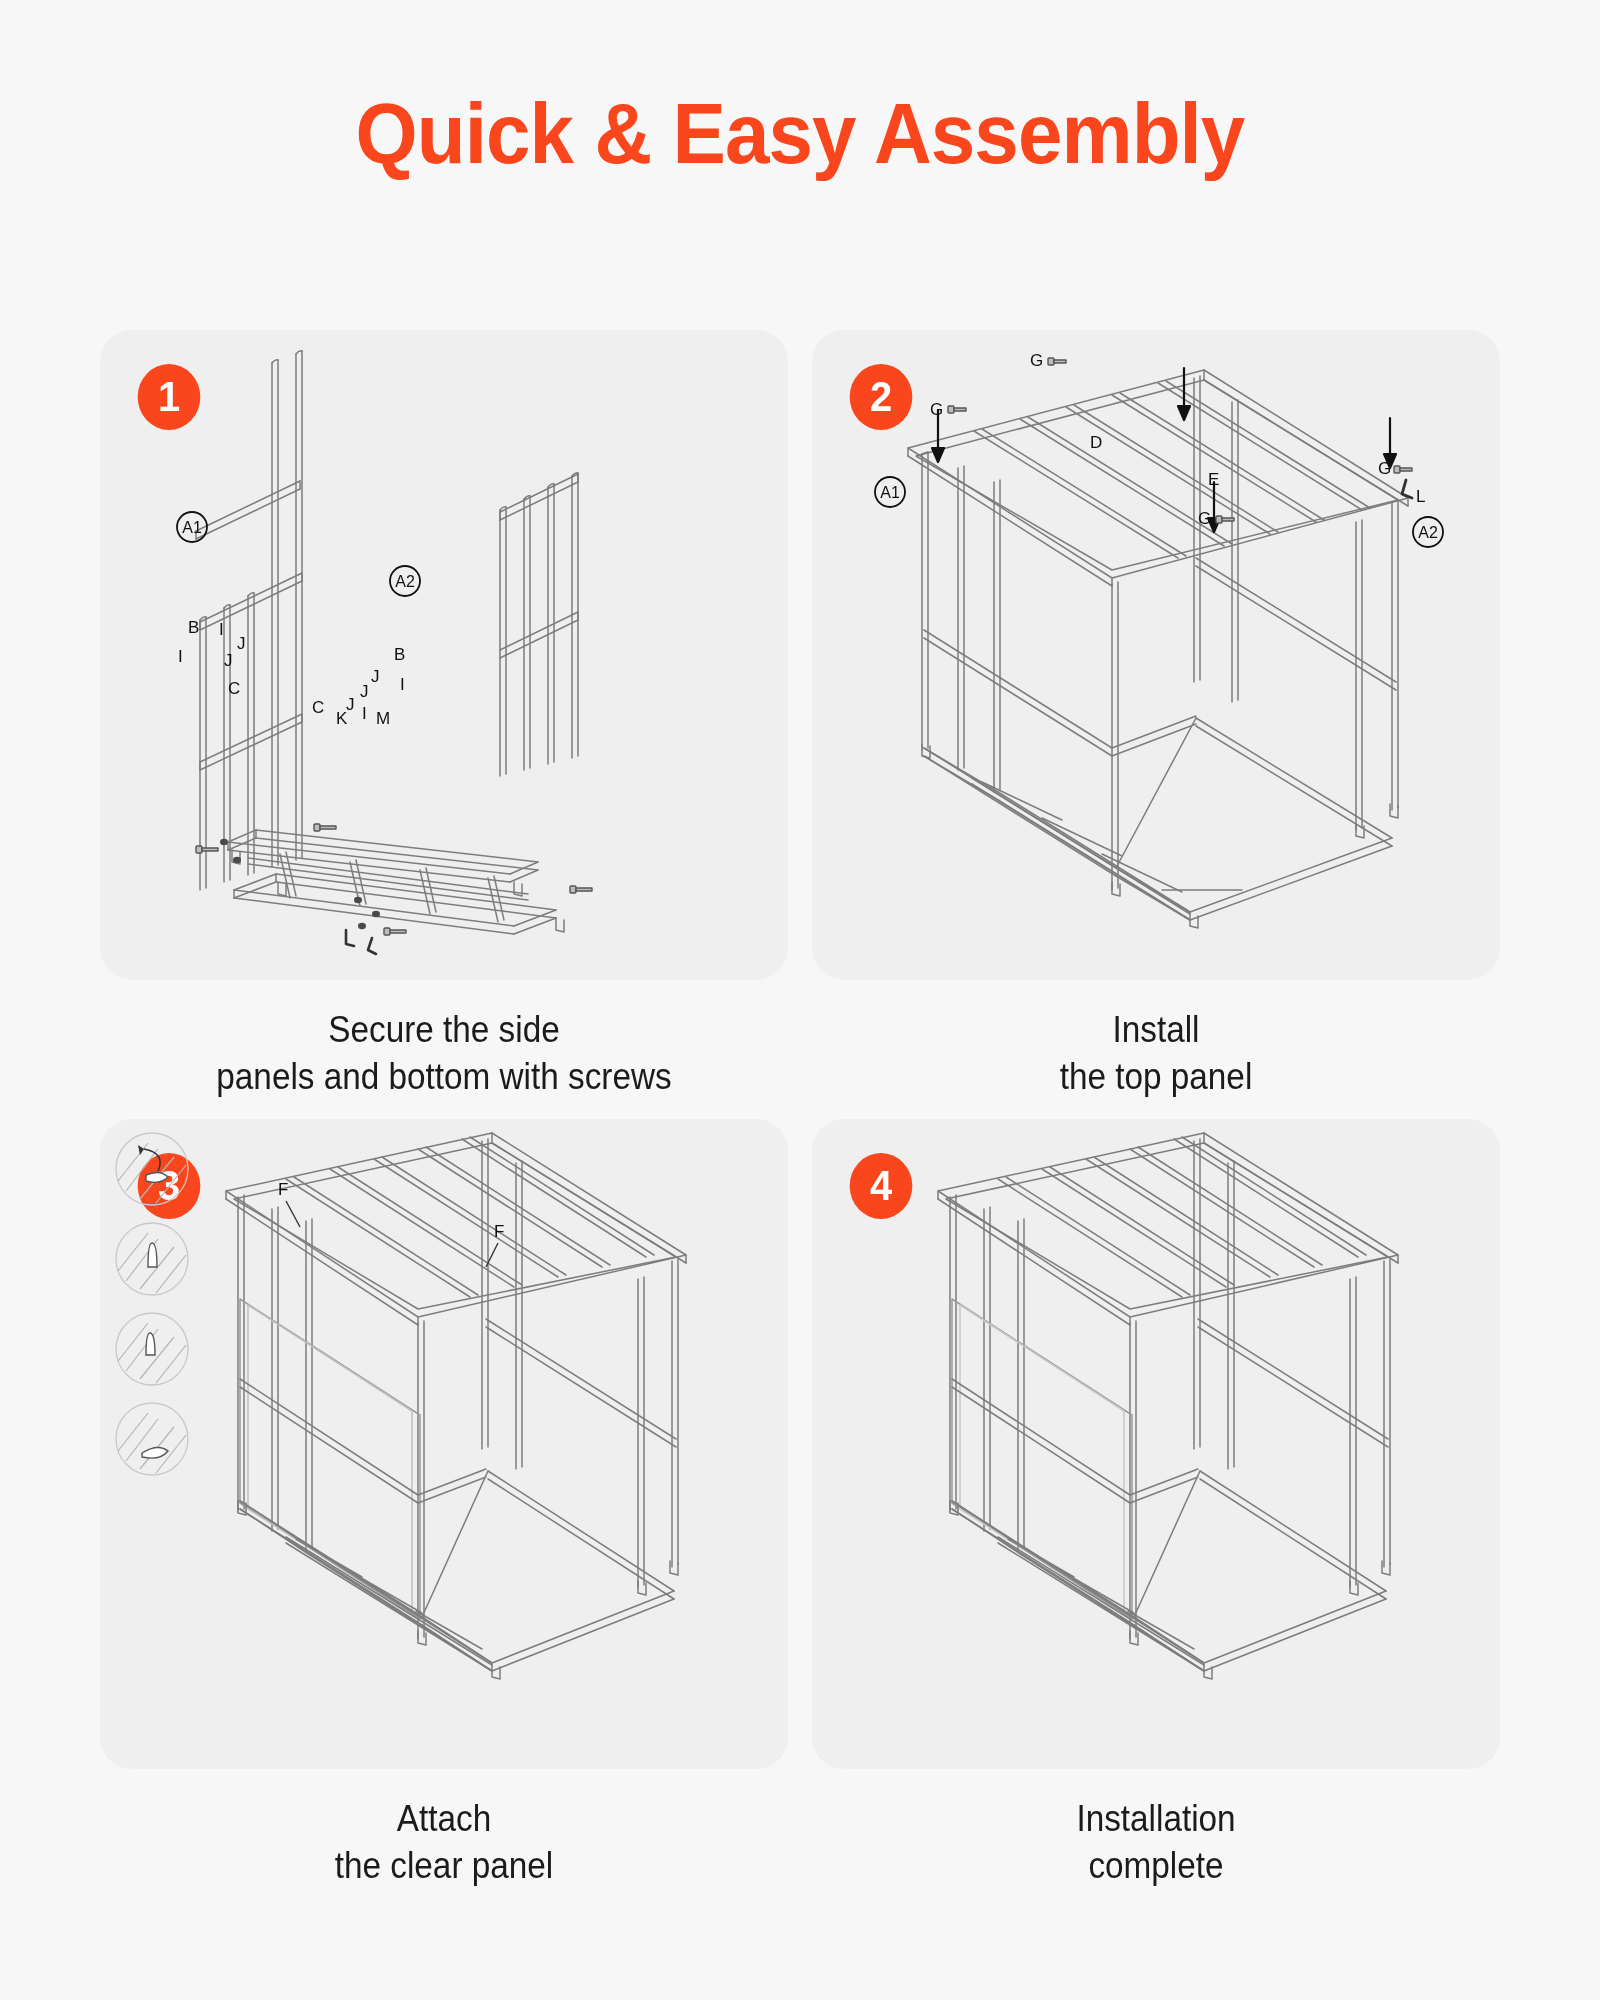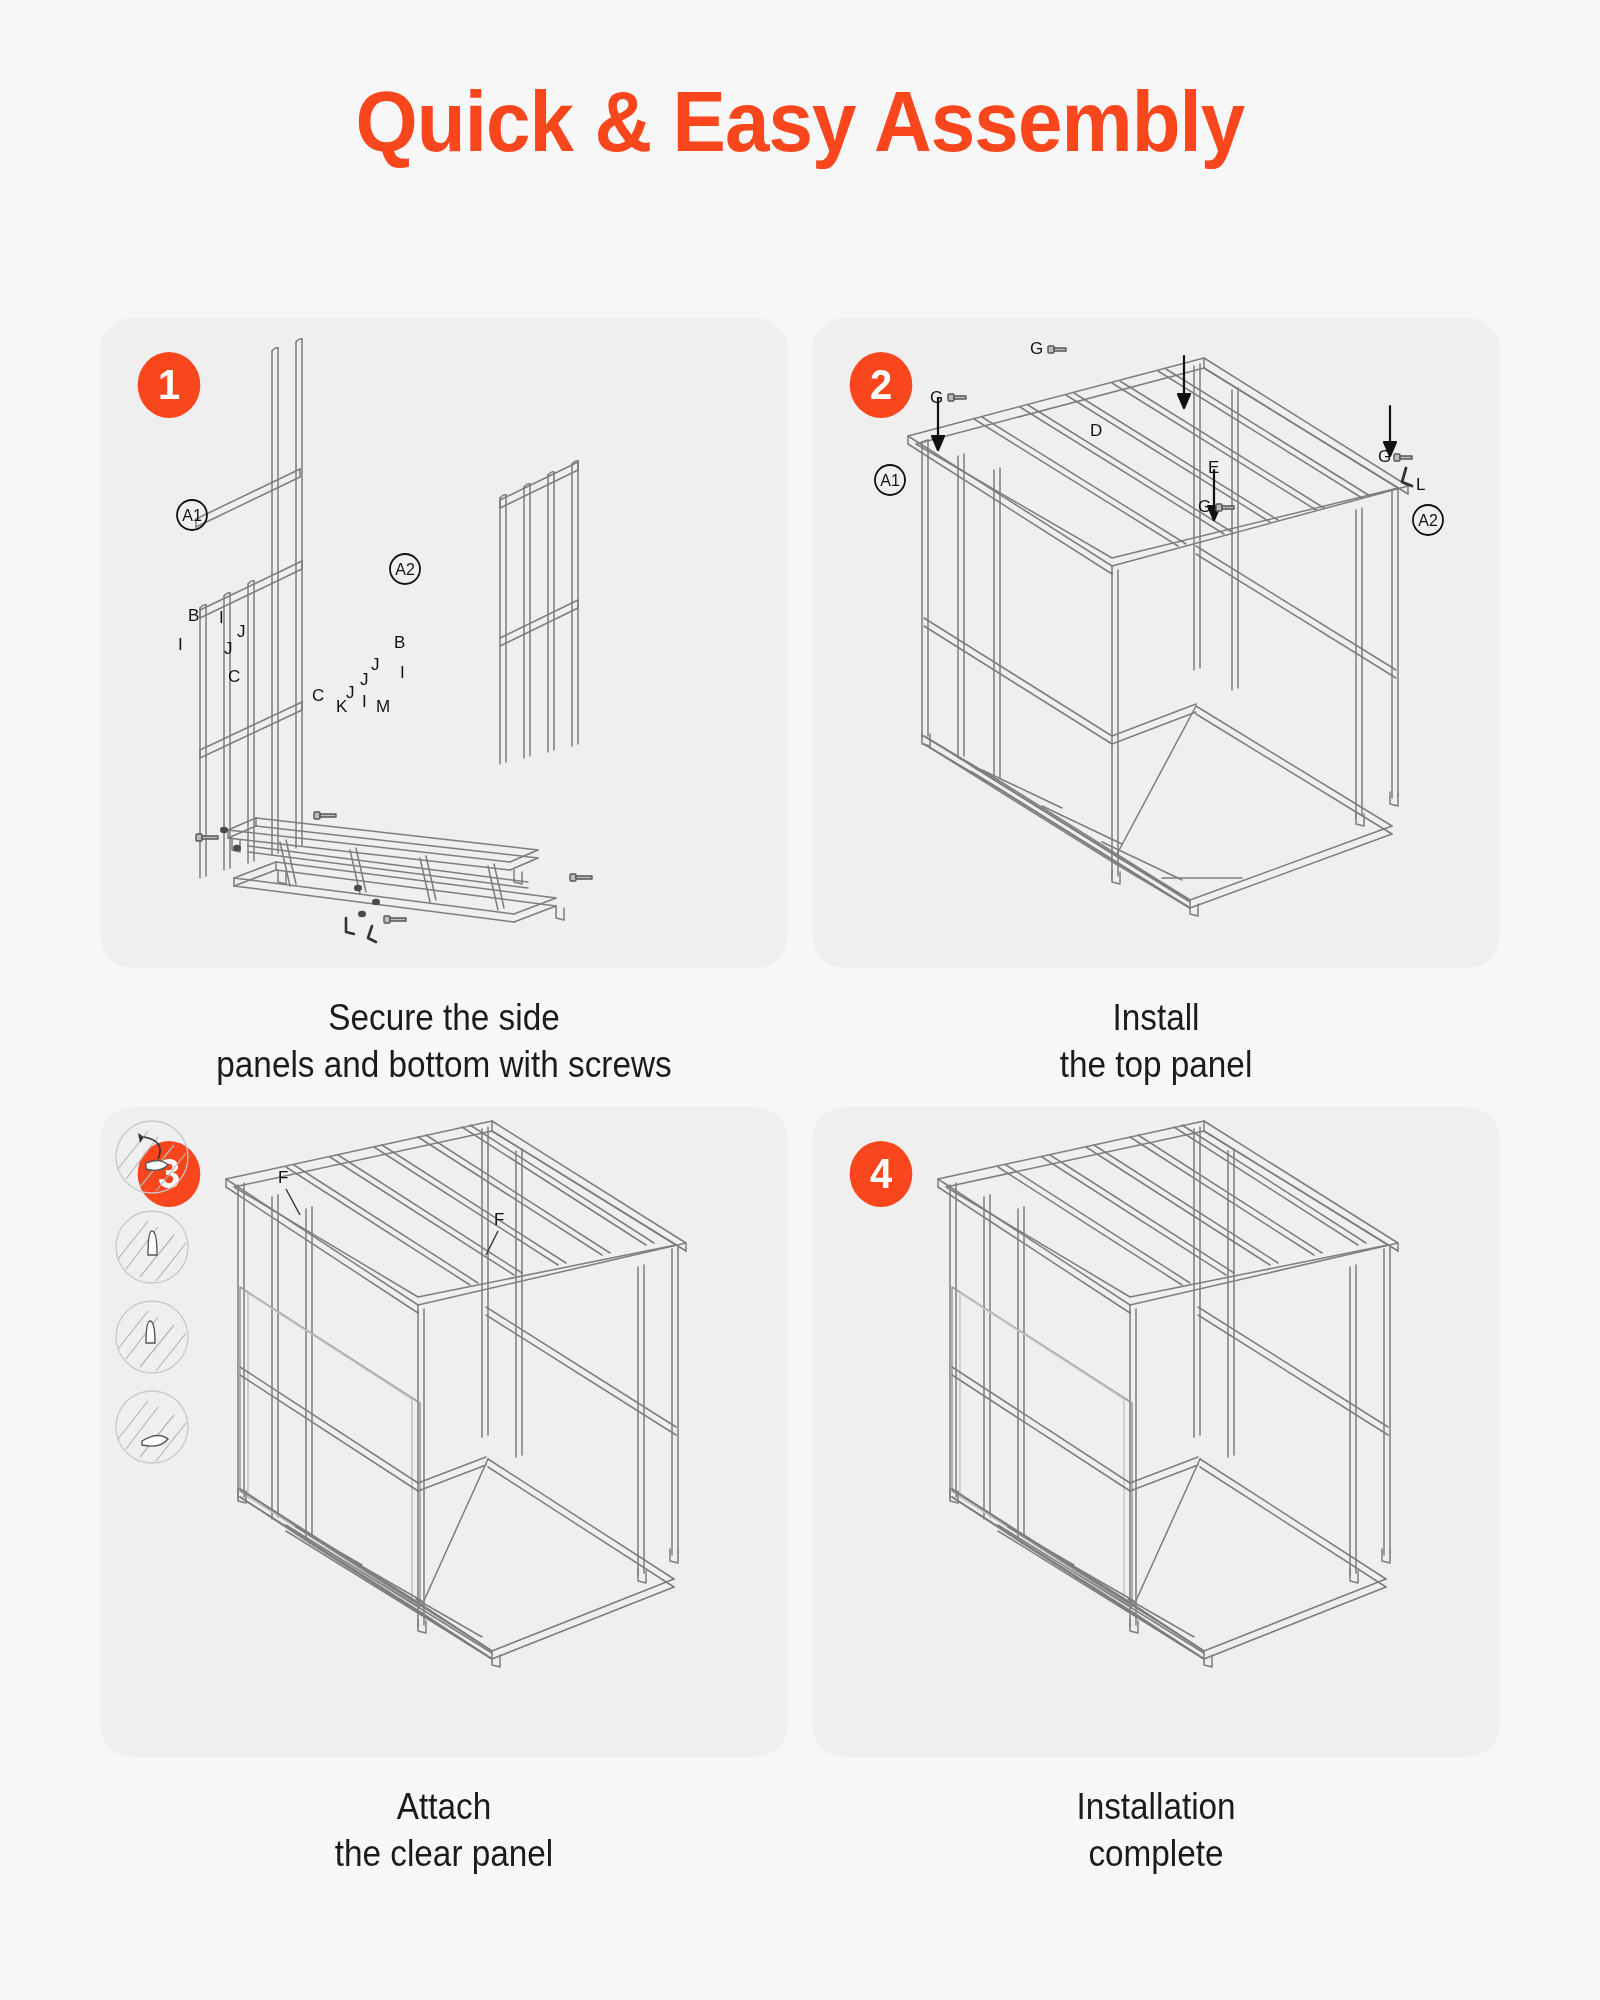--- a/index.html
+++ b/index.html
@@ -4,21 +4,21 @@
 <title>Quick &amp; Easy Assembly</title>
 <style>
   html,body{margin:0;padding:0;}
   body{
     width:1600px;height:2000px;
     background:#f7f7f7;
     font-family:"Liberation Sans","DejaVu Sans",sans-serif;
     color:#1a1a1a;
     overflow:hidden;
   }
-  .page{position:relative;width:1600px;height:1472px;}
+  .page{position:relative;width:1600px;height:1472px;margin-top:12px;}
 
   
   .title{
     position:absolute;left:0;top:78px;width:1600px;
     text-align:center;
     font-size:86px;
     line-height:1;
     font-weight:bold;
     letter-spacing:-1px;
     color:#f9461c;

